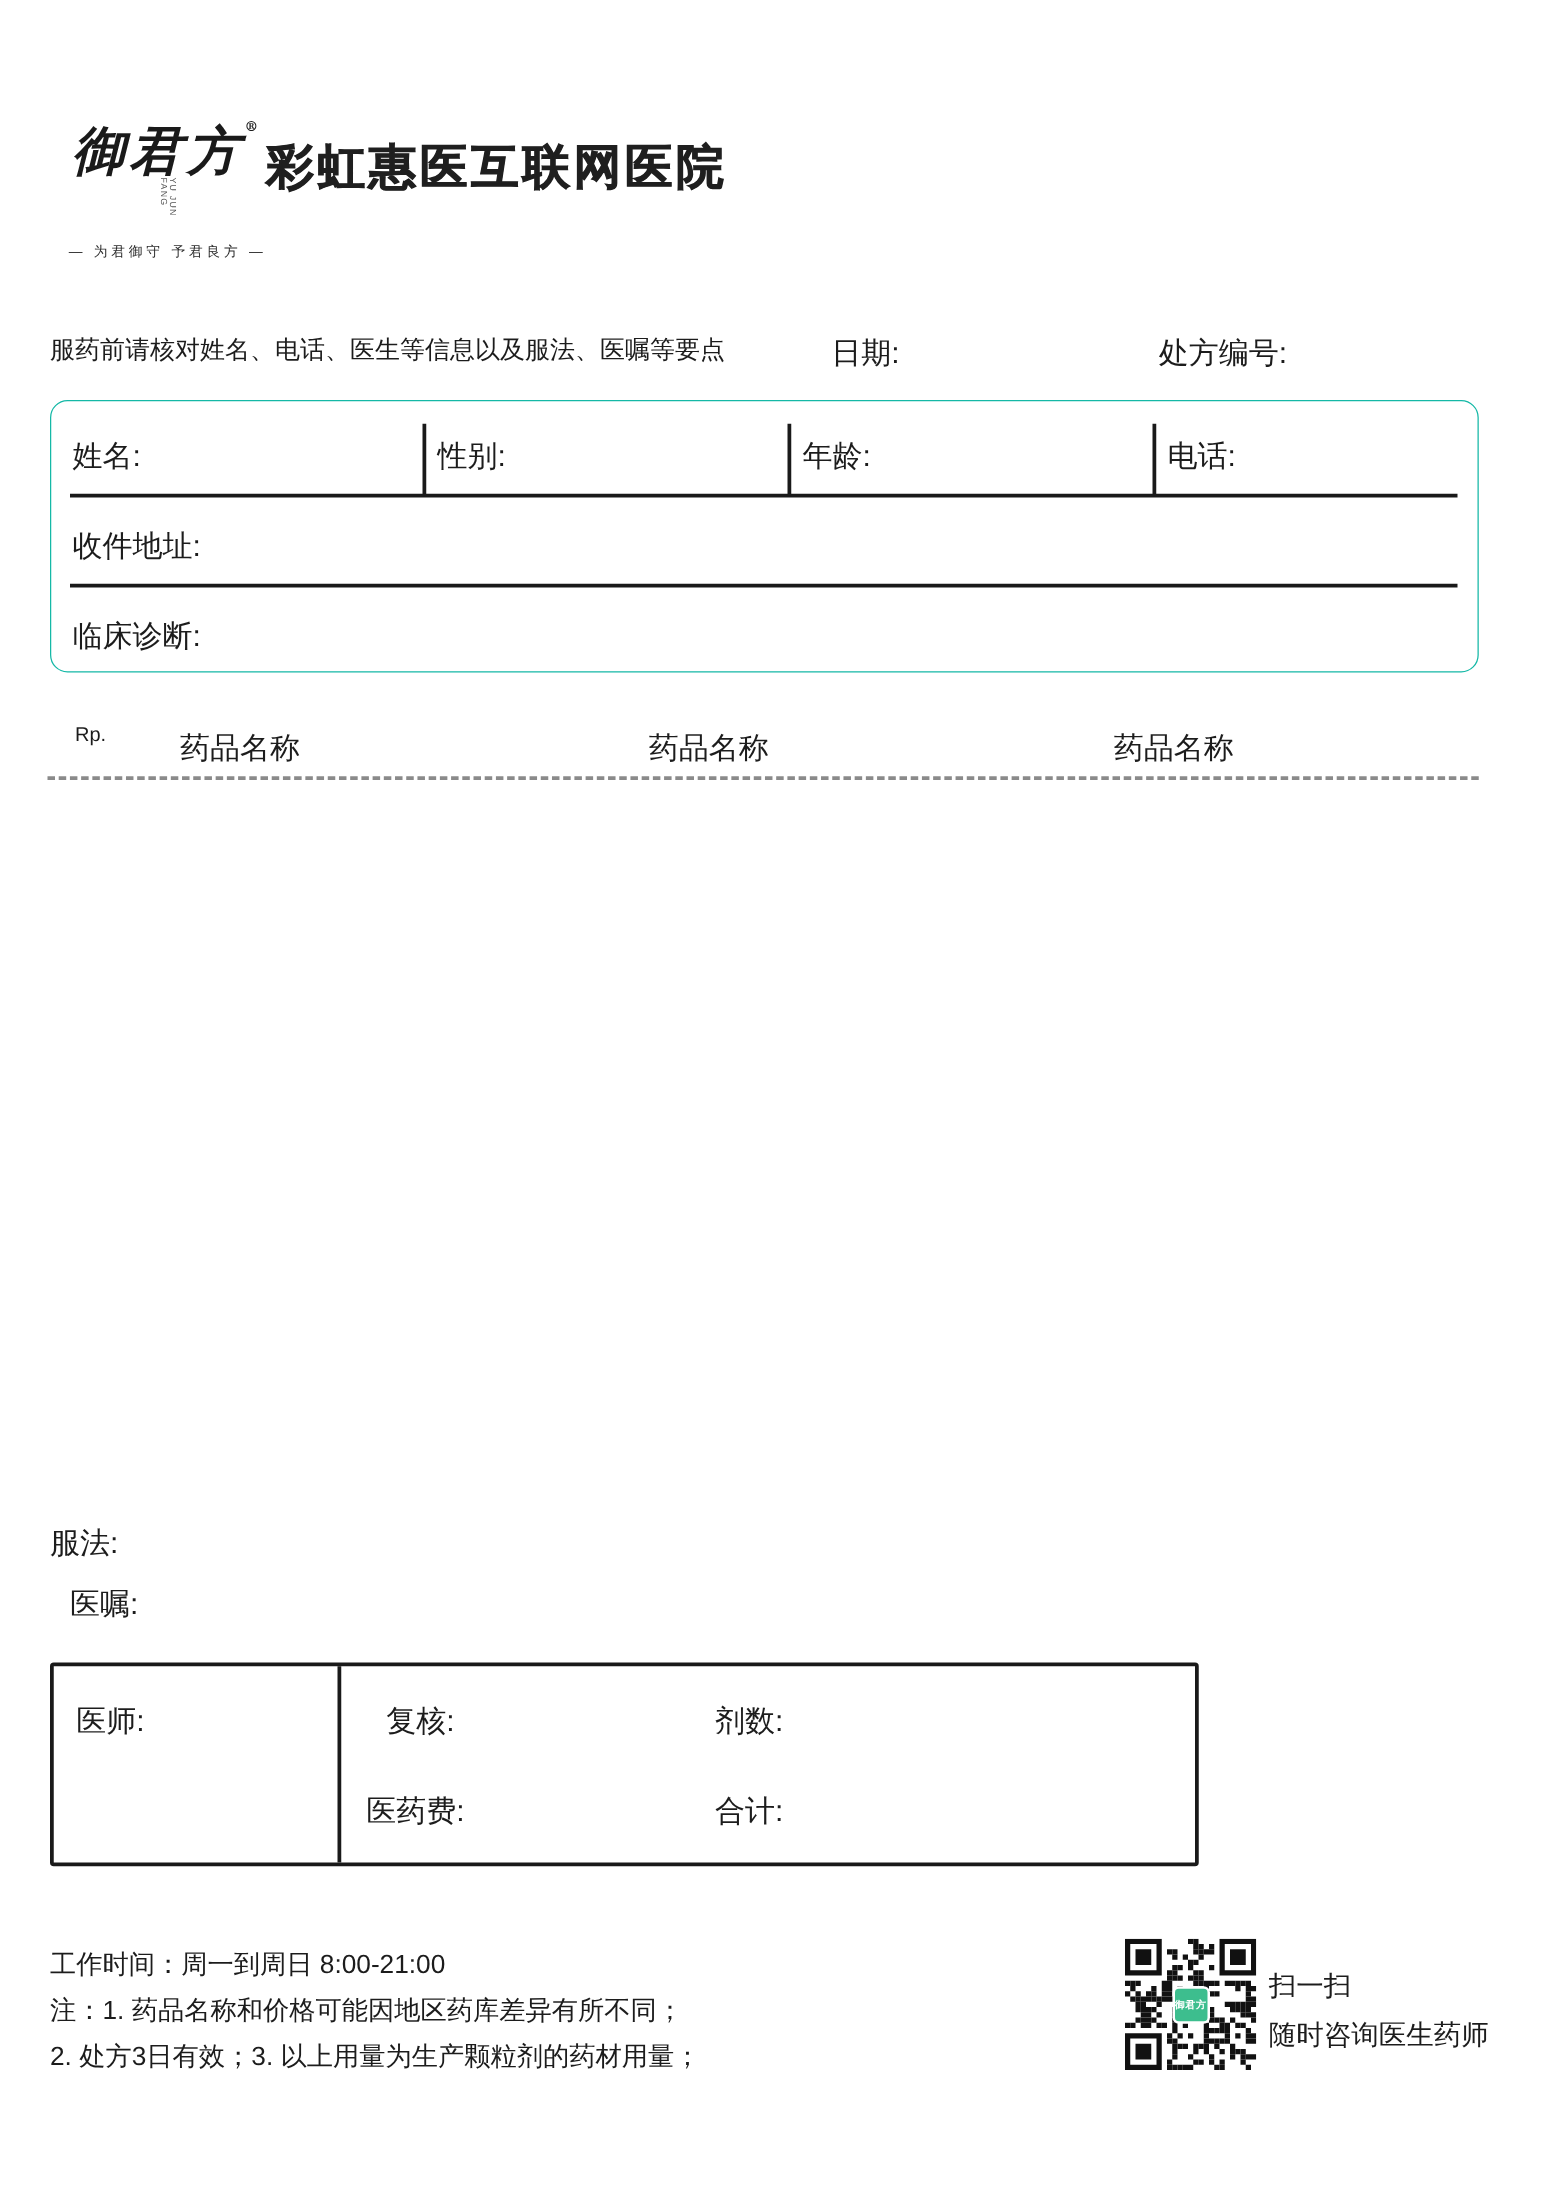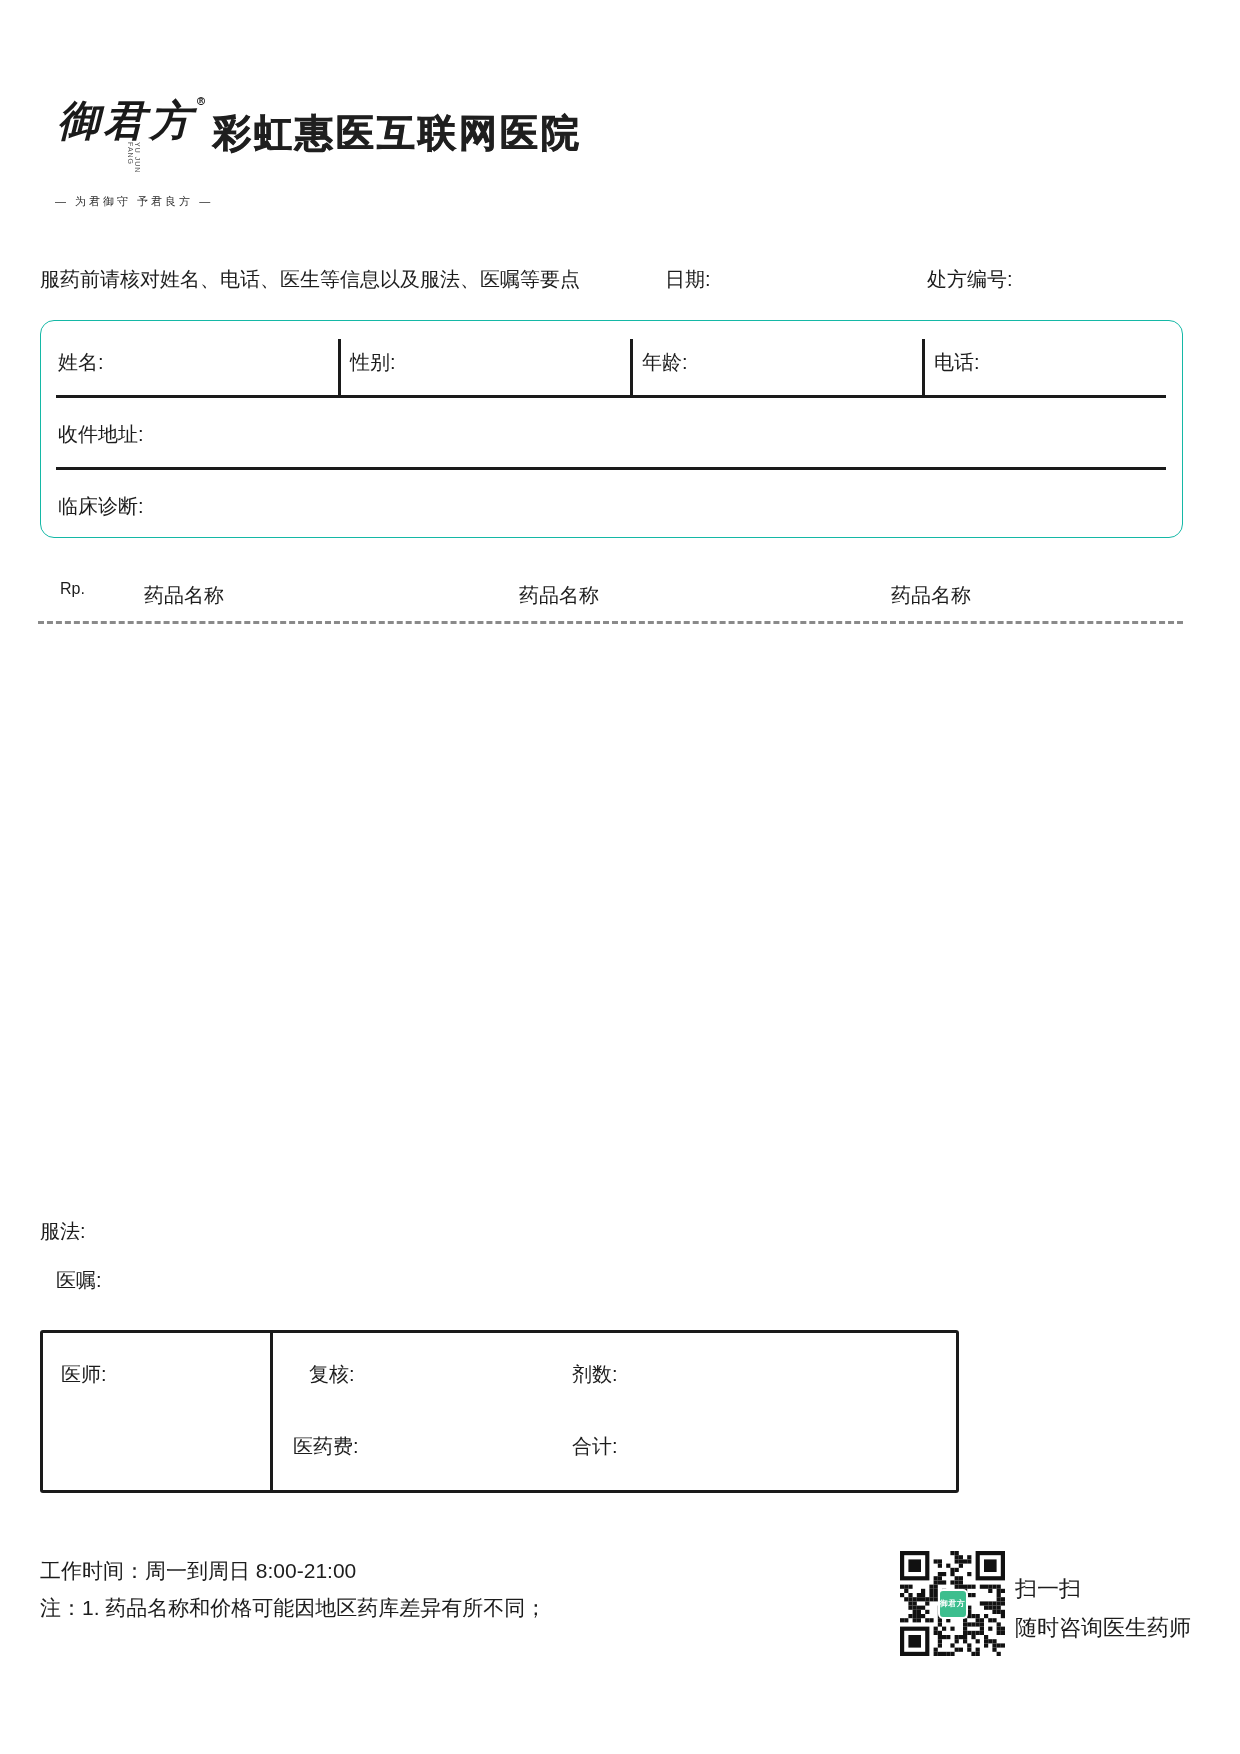--- a/index.html
+++ b/index.html
@@ -23,21 +23,21 @@
   }
   .logo-tagline {
     font-size:11px; letter-spacing:3px; color:#2b2b2b; margin-top:8px; white-space:nowrap;
   }
   .hospital-title {
     font-size:38px; font-weight:700; letter-spacing:3px; color:#1f1f1f;
     -webkit-text-stroke:0.8px #1f1f1f;
   }
 
   .notice { font-size:20px; color:#1c1c1c; }
-  .lbl { font-size:20px; color:#1c1c1c; white-space:nowrap; }
+  .lbl { font-size:24px; color:#1c1c1c; white-space:nowrap; }
 
   
   .pbox {
     left:40px; top:320px; width:1143px; height:218px;
     border:1px solid #14b8a6; border-radius:14px;
   }
   .pbox .hline { position:absolute; left:15px; right:16px; height:3px; background:#1a1a1a; }
   .pbox .vline { position:absolute; width:2.5px; background:#1a1a1a; }
 
   
@@ -113,20 +113,21 @@
     <div class="vdiv"></div>
     <div class="abs lbl" style="left:18px;  top:28px;">医师:</div>
     <div class="abs lbl" style="left:266px; top:28px;">复核:</div>
     <div class="abs lbl" style="left:529px; top:28px;">剂数:</div>
     <div class="abs lbl" style="left:250px; top:100px;">医药费:</div>
     <div class="abs lbl" style="left:529px; top:100px;">合计:</div>
   </div>
 
   <div class="abs foot" style="left:40px; top:1557px;">工作时间：周一到周日  8:00-21:00</div>
   <div class="abs foot" style="left:40px; top:1594px;">注：1. 药品名称和价格可能因地区药库差异有所不同；</div>
+  <div class="abs foot" style="left:40px; top:1631px;">2. 处方3日有效；3. 以上用量为生产颗粒剂的药材用量；</div>
 
   <div class="abs qr-wrap">
     <svg id="qr-svg" width="105" height="105" viewBox="0 0 105 105">
         <rect x="50.40" y="0.00" width="4.20" height="4.20" fill="#111"></rect>
         <rect x="54.60" y="0.00" width="4.20" height="4.20" fill="#111"></rect>
         <rect x="54.60" y="4.20" width="4.20" height="4.20" fill="#111"></rect>
         <rect x="58.80" y="4.20" width="4.20" height="4.20" fill="#111"></rect>
         <rect x="67.20" y="4.20" width="4.20" height="4.20" fill="#111"></rect>
         <rect x="33.60" y="8.40" width="4.20" height="4.20" fill="#111"></rect>
         <rect x="37.80" y="8.40" width="4.20" height="4.20" fill="#111"></rect>

